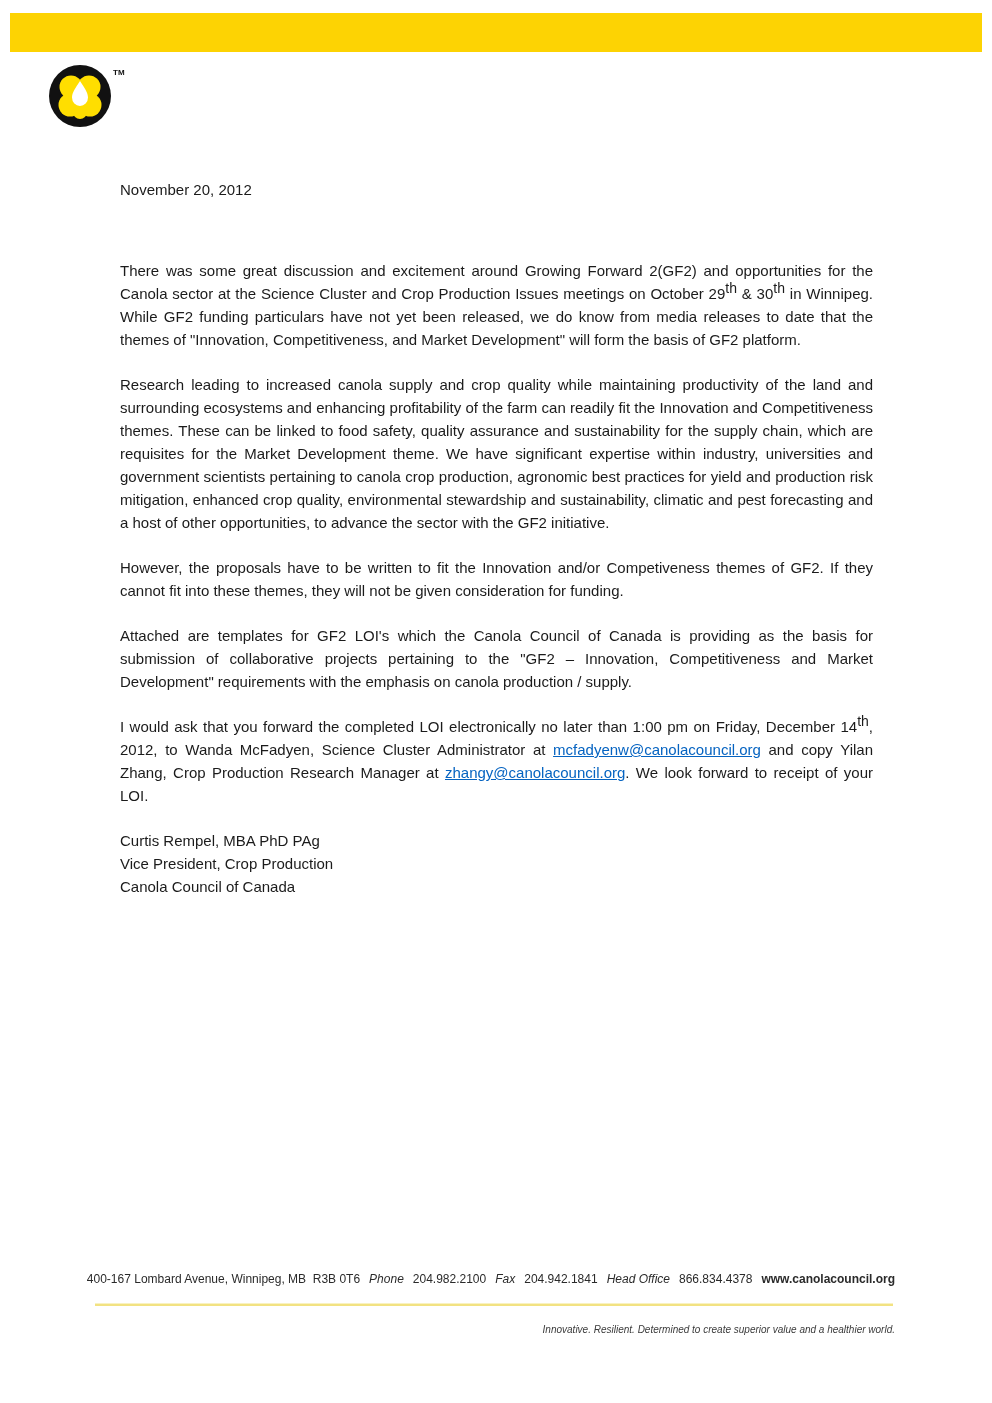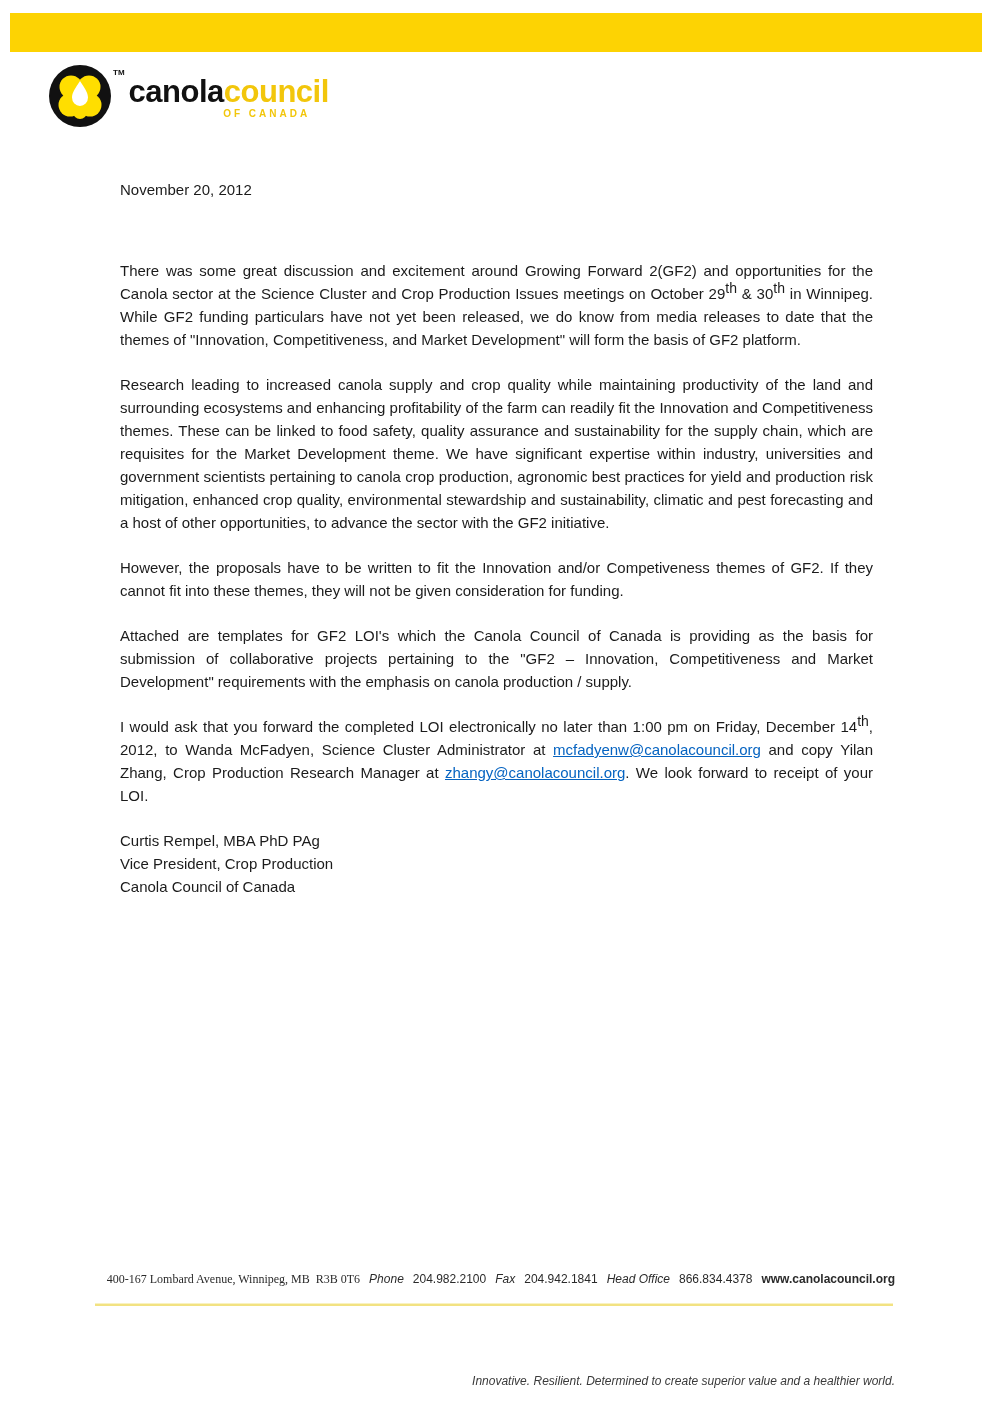--- a/index.html
+++ b/index.html
@@ -56,55 +56,49 @@
     color: #0563C1; text-decoration: underline; cursor: pointer;
   }
 
   
   .footer-address {
     position: absolute; top: 1272px; right: 97px;
     font-size: 12px; line-height: 15px; color: #2a2a2a;
     display: flex; align-items: baseline; white-space: pre-wrap;
   }
   .footer-address .seg { margin-left: 9px; }
-  .footer-address .seg:first-child { margin-left: 16px; font-family: Liberation Serif, serif; }
+  .footer-address .seg:first-child { margin-left: 16px; }
   .footer-address .lbl { font-style: italic; }
   .footer-address .site { font-weight: bold; }
   .footer-divider {
     position: absolute; top: 1303px; left: 95px; width: 798px; height: 3px;
     background: #F2E282; border-top: 1px solid #F9F2C2;
   }
   .footer-tagline {
-    position: absolute; top: 1374px; right: 97px;
-    font-size: 12px; font-style: italic; color: #3a3a3a;
+    position: absolute; top: 1324px; right: 97px;
+    font-size: 10px; font-style: italic; color: #3a3a3a;
   }
 </style>
 </head>
 <body>
 
 <div class="top-bar"></div>
 
 <div class="logo">
   <svg class="logo-mark" viewBox="0 0 64 64">
     <circle cx="32" cy="32" r="31" fill="#111111"></circle>
     <circle cx="23" cy="23" r="11.5" fill="#FFDE00"></circle>
     <circle cx="41" cy="23" r="11.5" fill="#FFDE00"></circle>
     <circle cx="22" cy="41" r="11.5" fill="#FFDE00"></circle>
     <circle cx="42" cy="41" r="11.5" fill="#FFDE00"></circle>
     <circle cx="32" cy="32" r="12" fill="#FFDE00"></circle>
     <circle cx="32" cy="48" r="7" fill="#FFDE00"></circle>
     <path d="M32 17 C36.5 24 40 28.5 40 33.5 A8 8.5 0 1 1 24 33.5 C24 28.5 27.5 24 32 17 Z" fill="#ffffff"></path>
   </svg>
   <span class="logo-tm">TM</span>
-  <div class="wordmark">
-    <div class="wordmark-line">
-      <span class="brand-black">canola</span><span class="brand-yellow">council</span>
-    </div>
-    <div class="wordmark-sub">OF CANADA</div>
-  </div>
 </div>
 
 <div class="letter">
   <p class="no-just date-line">November 20, 2012</p>
 
   <p><span>There was some great discussion and excitement around Growing Forward 2(GF2) and opportunities for the Canola sector at the Science Cluster and Crop Production Issues meetings on October 29</span><sup>th</sup><span> &amp; 30</span><sup>th</sup><span> in Winnipeg. While GF2 funding particulars have not yet been released, we do know from media releases to date that the themes of "Innovation, Competitiveness, and Market Development" will form the basis of GF2 platform.</span></p>
 
   <p>Research leading to increased canola supply and crop quality while maintaining productivity of the land and surrounding ecosystems and enhancing profitability of the farm can readily fit the Innovation and Competitiveness themes. These can be linked to food safety, quality assurance and sustainability for the supply chain, which are requisites for the Market Development theme. We have significant expertise within industry, universities and government scientists pertaining to canola crop production, agronomic best practices for yield and production risk mitigation, enhanced crop quality, environmental stewardship and sustainability, climatic and pest forecasting and a host of other opportunities, to advance the sector with the GF2 initiative.</p>
 
   <p>However, the proposals have to be written to fit the Innovation and/or Competiveness themes of GF2.  If they cannot fit into these themes, they will not be given consideration for funding.</p>

